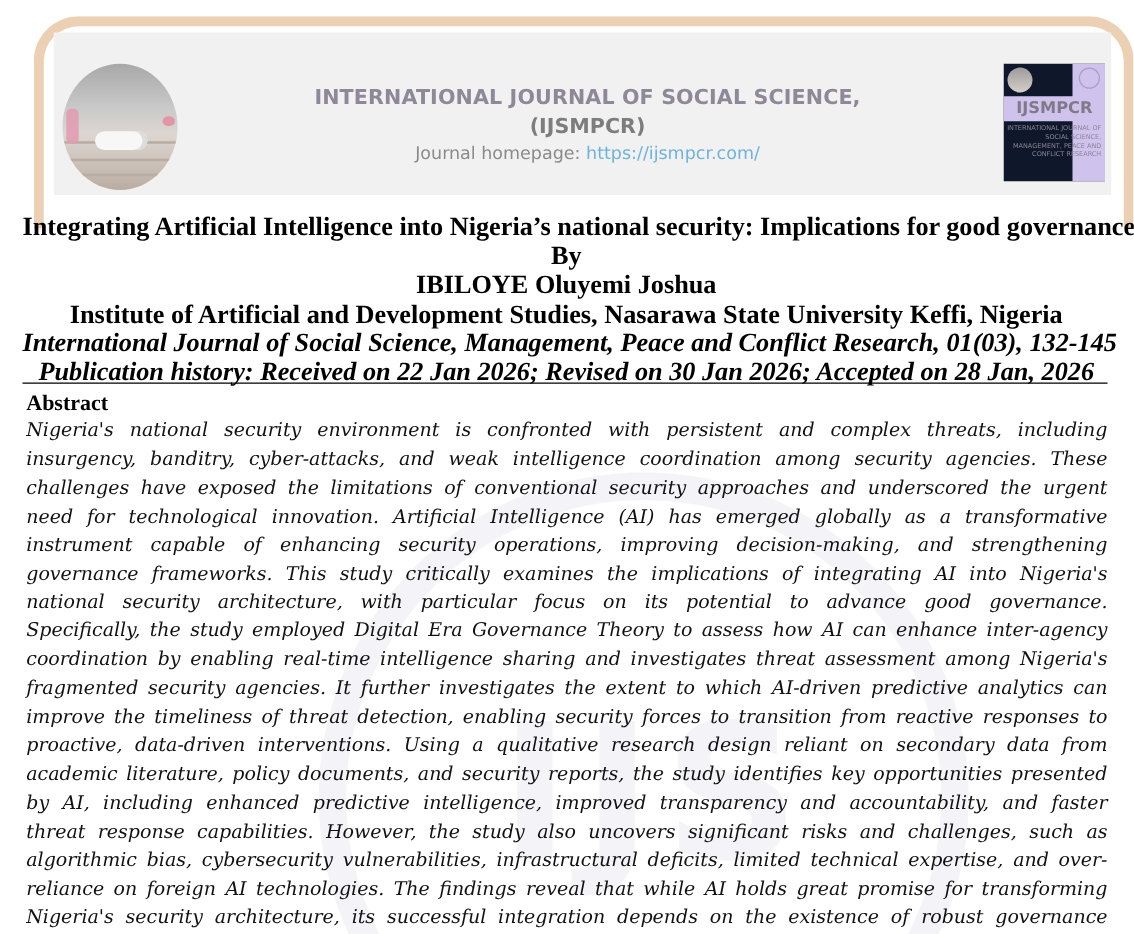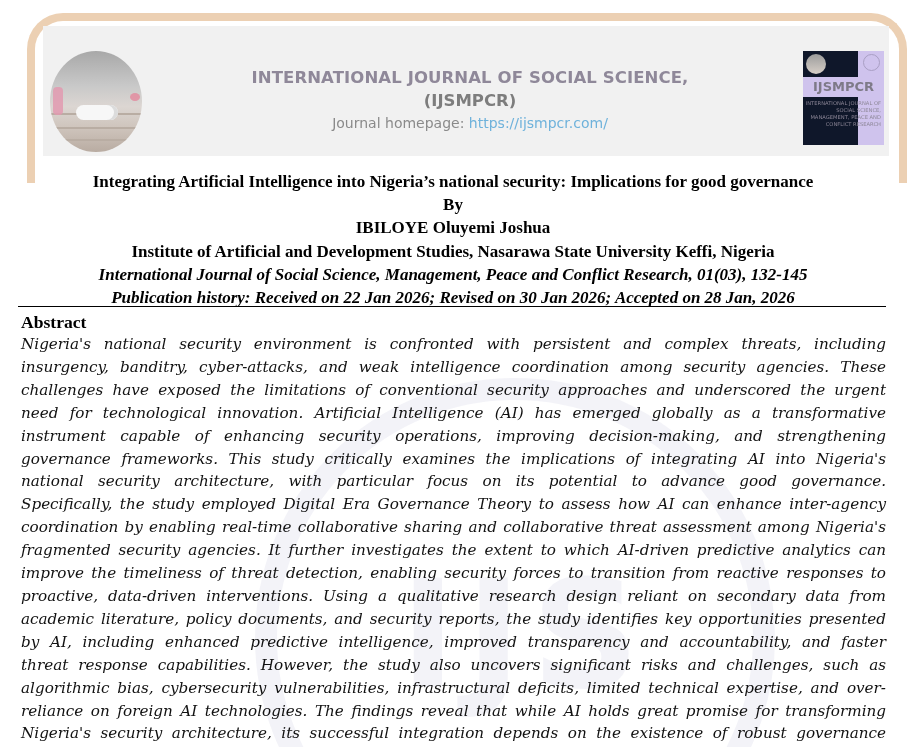--- a/index.html
+++ b/index.html
@@ -188,21 +188,21 @@
       text-transform: uppercase;
     }
     
     .title-block {
       position: absolute;
       left: 18px;
       top: 170px;
       width: 870px;
       text-align: center;
       font-weight: bold;
-      font-size: 17px;
+      font-size: 21px;
       line-height: 23.2px;
     }
     .title-block .line { white-space: nowrap; }
     .title-block .italic { font-style: italic; }
     .rule {
       position: absolute;
       left: 18px;
       top: 306px;
       width: 868px;
       height: 0;
@@ -309,21 +309,21 @@
 
 <div class="abstract-body">
   <span class="ln">Nigeria's national security environment is confronted with persistent and complex threats, including</span>
   <span class="ln">insurgency, banditry, cyber-attacks, and weak intelligence coordination among security agencies. These</span>
   <span class="ln">challenges have exposed the limitations of conventional security approaches and underscored the urgent</span>
   <span class="ln">need for technological innovation. Artificial Intelligence (AI) has emerged globally as a transformative</span>
   <span class="ln">instrument capable of enhancing security operations, improving decision-making, and strengthening</span>
   <span class="ln">governance frameworks. This study critically examines the implications of integrating AI into Nigeria's</span>
   <span class="ln">national security architecture, with particular focus on its potential to advance good governance.</span>
   <span class="ln">Specifically, the study employed Digital Era Governance Theory to assess how AI can enhance inter-agency</span>
-  <span class="ln">coordination by enabling real-time collaborative sharing and collaborative threat assessment among Nigeria's</span>
+  <span class="ln">coordination by enabling real-time intelligence sharing and investigates threat assessment among Nigeria's</span>
   <span class="ln">fragmented security agencies. It further investigates the extent to which AI-driven predictive analytics can</span>
   <span class="ln">improve the timeliness of threat detection, enabling security forces to transition from reactive responses to</span>
   <span class="ln">proactive, data-driven interventions. Using a qualitative research design reliant on secondary data from</span>
   <span class="ln">academic literature, policy documents, and security reports, the study identifies key opportunities presented</span>
   <span class="ln">by AI, including enhanced predictive intelligence, improved transparency and accountability, and faster</span>
   <span class="ln">threat response capabilities. However, the study also uncovers significant risks and challenges, such as</span>
   <span class="ln">algorithmic bias, cybersecurity vulnerabilities, infrastructural deficits, limited technical expertise, and over-</span>
   <span class="ln">reliance on foreign AI technologies. The findings reveal that while AI holds great promise for transforming</span>
   <span class="ln">Nigeria's security architecture, its successful integration depends on the existence of robust governance</span>
 </div>

